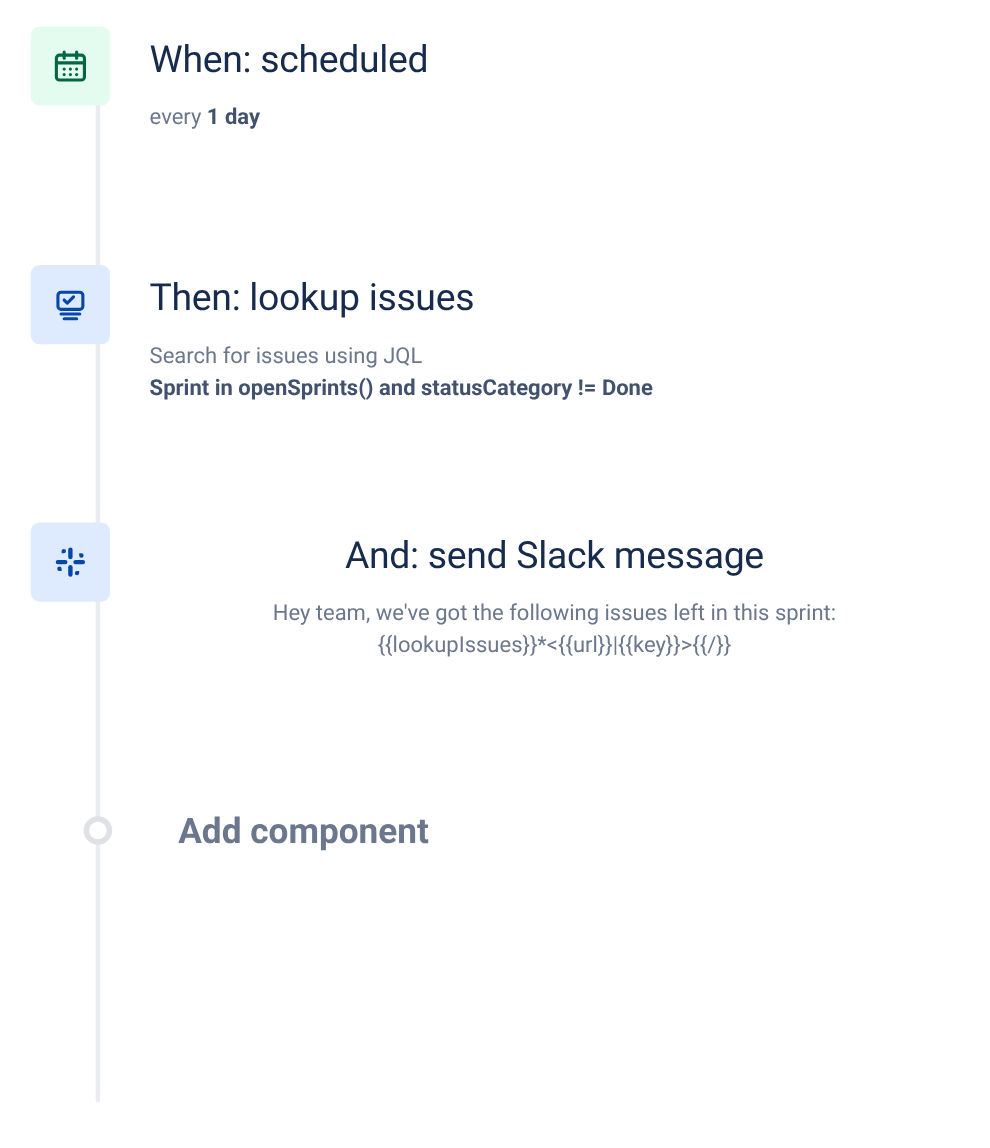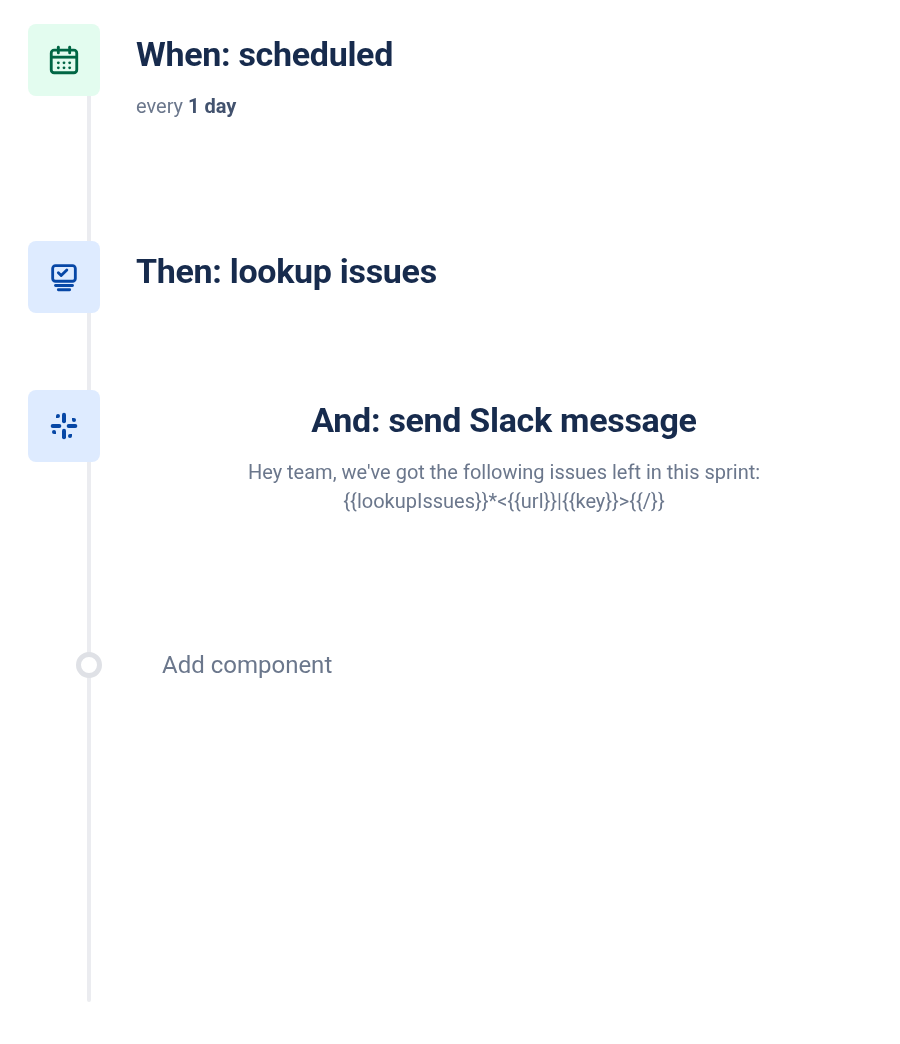--- a/index.html
+++ b/index.html
@@ -48,39 +48,39 @@
   }
   .icon-blue {
     background: #deebff;
   }
   .content {
     padding-top: 10px;
     flex: 1;
   }
   .title {
     font-size: 34px;
-    font-weight: 700;
+    font-weight: 400;
     color: #172b4d;
     letter-spacing: -0.3px;
     margin-bottom: 18px;
   }
   .desc {
     font-size: 20px;
     color: #6b778c;
     line-height: 1.45;
   }
   .desc .bold {
     font-weight: 700;
     color: #42526e;
   }
   .step1 {
     margin-bottom: 120px;
   }
   .step2 {
-    margin-bottom: 77px;
+    margin-bottom: 108px;
   }
   .step3 {
     margin-bottom: 135px;
     text-align: center;
   }
   .add-row {
     display: flex;
     align-items: center;
     position: relative;
     z-index: 1;
@@ -89,22 +89,23 @@
     width: 26px;
     height: 26px;
     border: 5px solid #dfe1e6;
     border-radius: 50%;
     background: #ffffff;
     margin-left: 48px;
     margin-right: 60px;
     flex-shrink: 0;
   }
   .add-text {
-    font-size: 24px;
+    font-size: 32px;
     color: #6b778c;
+    font-weight: bold;
   }
   svg {
     display: block;
   }
 </style>
 </head>
 <body>
 
 <div class="flow">
   <div class="line" style="height: 908px;"></div>
@@ -140,20 +141,24 @@
         <svg width="34" height="34" viewBox="0 0 24 24">
           <rect x="4" y="4" width="16" height="11" rx="2" fill="none" stroke="#0747a6" stroke-width="2"></rect>
           <path d="M8 9 l2 2 l4 -4" fill="none" stroke="#0747a6" stroke-width="2" stroke-linecap="round" stroke-linejoin="round"></path>
           <line x1="6" y1="18" x2="18" y2="18" stroke="#0747a6" stroke-width="2" stroke-linecap="round"></line>
           <line x1="8" y1="21" x2="16" y2="21" stroke="#0747a6" stroke-width="2" stroke-linecap="round"></line>
         </svg>
       </span>
     </div>
     <div class="content">
       <div class="title">Then: lookup issues</div>
+      <div class="desc">
+        <span style="white-space: pre-line;">Search for issues using JQL
+</span><span class="bold">Sprint in openSprints() and statusCategory != Done</span><span></span>
+      </div>
     </div>
   </div>
 
   <div class="step step3">
     <div class="icon-box icon-blue">
       <span>
         <svg width="32" height="32" viewBox="0 0 24 24">
           <g fill="#0747a6">
             <rect x="10.5" y="2" width="3" height="8" rx="1.5"></rect>
             <rect x="10.5" y="14" width="3" height="8" rx="1.5"></rect>

